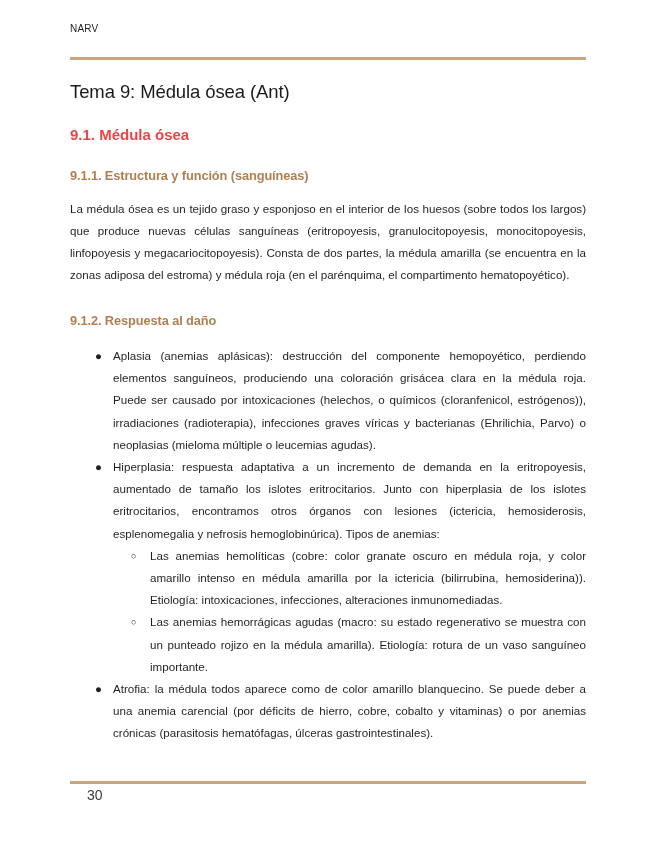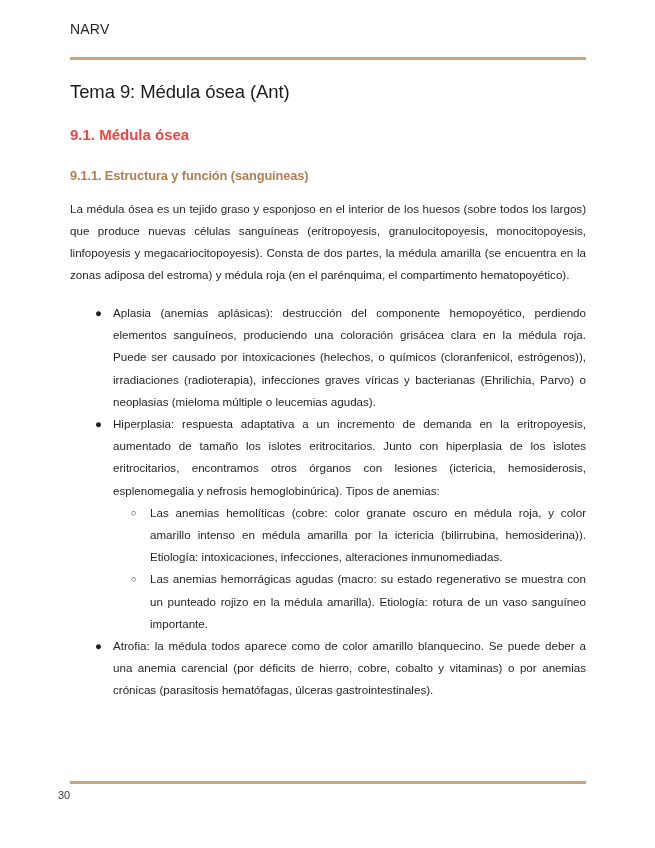--- a/index.html
+++ b/index.html
@@ -25,21 +25,21 @@
   }
 
   
   .header {
     position: absolute;
     left: 70px;
     top: 22px;
     width: 515px;
   }
   .header-text {
-    font-size: 14px;
+    font-size: 10px;
     line-height: 14px;
     color: #231f20;
     letter-spacing: 0.2px;
   }
   .header-rule {
     position: absolute;
     left: 70px;
     top: 57px;
     width: 516px;
     height: 2.5px;
@@ -155,23 +155,23 @@
   .footer-rule {
     position: absolute;
     left: 70px;
     top: 781px;
     width: 516px;
     height: 2.5px;
     background: #c9a47c;
   }
   .footer-page {
     position: absolute;
-    left: 58px;
+    left: 87px;
     top: 789px;
-    font-size: 11px;
+    font-size: 14px;
     line-height: 12px;
     color: #3a3a3a;
   }
 </style>
 </head>
 <body>
 
 <div class="page">
 
   <div class="header">
@@ -182,20 +182,21 @@
   <div class="content">
 
     <h1 class="doc-title">Tema 9: Médula ósea (Ant)</h1>
 
     <h2 class="sub-title">9.1. Médula ósea</h2>
 
     <h3 class="section-title">9.1.1. Estructura y función (sanguíneas)</h3>
 
     <p class="para">La médula ósea es un tejido graso y esponjoso en el interior de los huesos (sobre todos los largos) que produce nuevas células sanguíneas (eritropoyesis, granulocitopoyesis, monocitopoyesis, linfopoyesis y megacariocitopoyesis). Consta de dos partes, la médula amarilla (se encuentra en la zonas adiposa del estroma) y médula roja (en el parénquima, el compartimento hematopoyético).</p>
 
+    <h3 class="section-title tight">9.1.2. Respuesta al daño</h3>
 
     <ul class="level1">
 
       <li>
         <span class="marker">●</span>
         <span class="li-text">Aplasia (anemias aplásicas): destrucción del componente hemopoyético, perdiendo elementos sanguíneos, produciendo una coloración grisácea clara en la médula roja. Puede ser causado por intoxicaciones (helechos, o químicos (cloranfenicol, estrógenos)), irradiaciones (radioterapia), infecciones graves víricas y bacterianas (Ehrilichia, Parvo) o neoplasias (mieloma múltiple o leucemias agudas).</span>
       </li>
 
       <li>
         <span class="marker">●</span>

